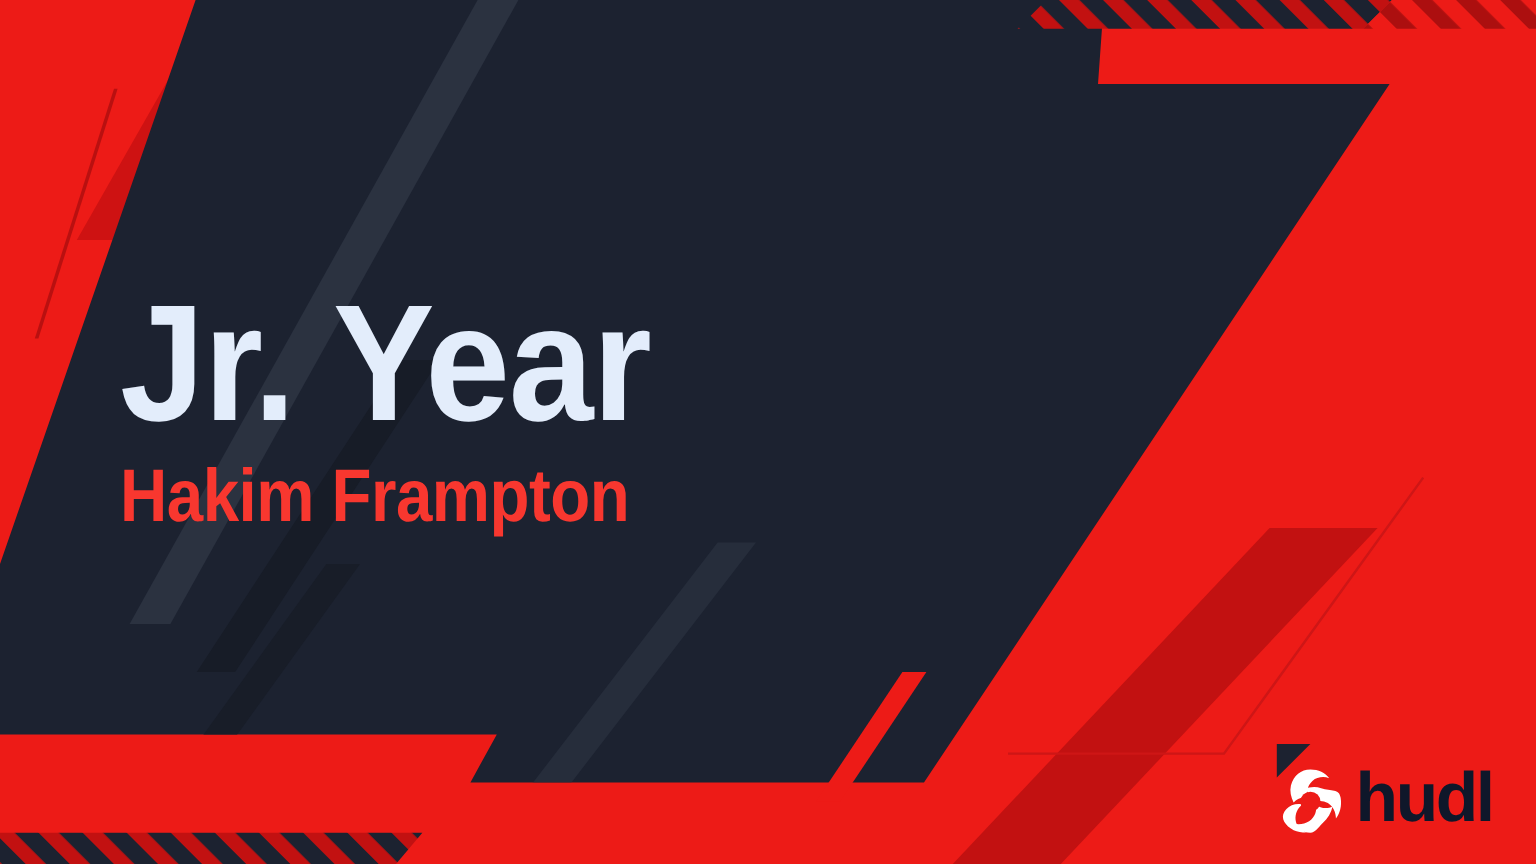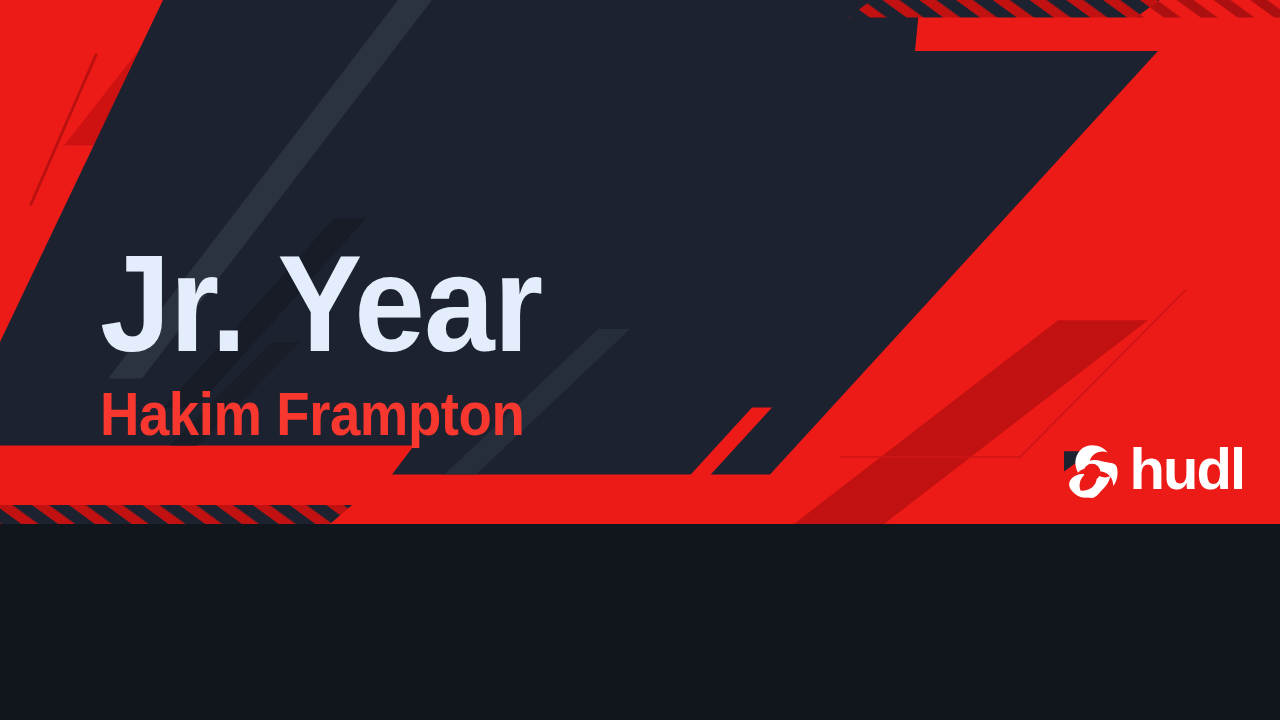--- a/index.html
+++ b/index.html
@@ -5,21 +5,21 @@
 <style>
   html, body {
     margin: 0;
     padding: 0;
     background: #11151c;
   }
 
   .stage {
     position: relative;
     width: 1280px;
-    height: 524px;
+    height: 720px;
     overflow: hidden;
     font-family: "Liberation Sans", sans-serif;
     background: #ED1B17;
   }
 
   
   .layer {
     position: absolute;
     inset: 0;
     width: 100%;
@@ -75,21 +75,21 @@
   .logo-mark {
     width: 56px;
     height: 56px;
     display: block;
   }
 
   .logo-word {
     font-family: "Liberation Sans", sans-serif;
     font-size: 58px;
     font-weight: bold;
-    color: #ffffff;
+    color: #0f172a;
     letter-spacing: -2px;
     line-height: 1;
     transform: translateY(-2px);
   }
 </style>
 </head>
 <body>
 
 <div class="stage">
 

